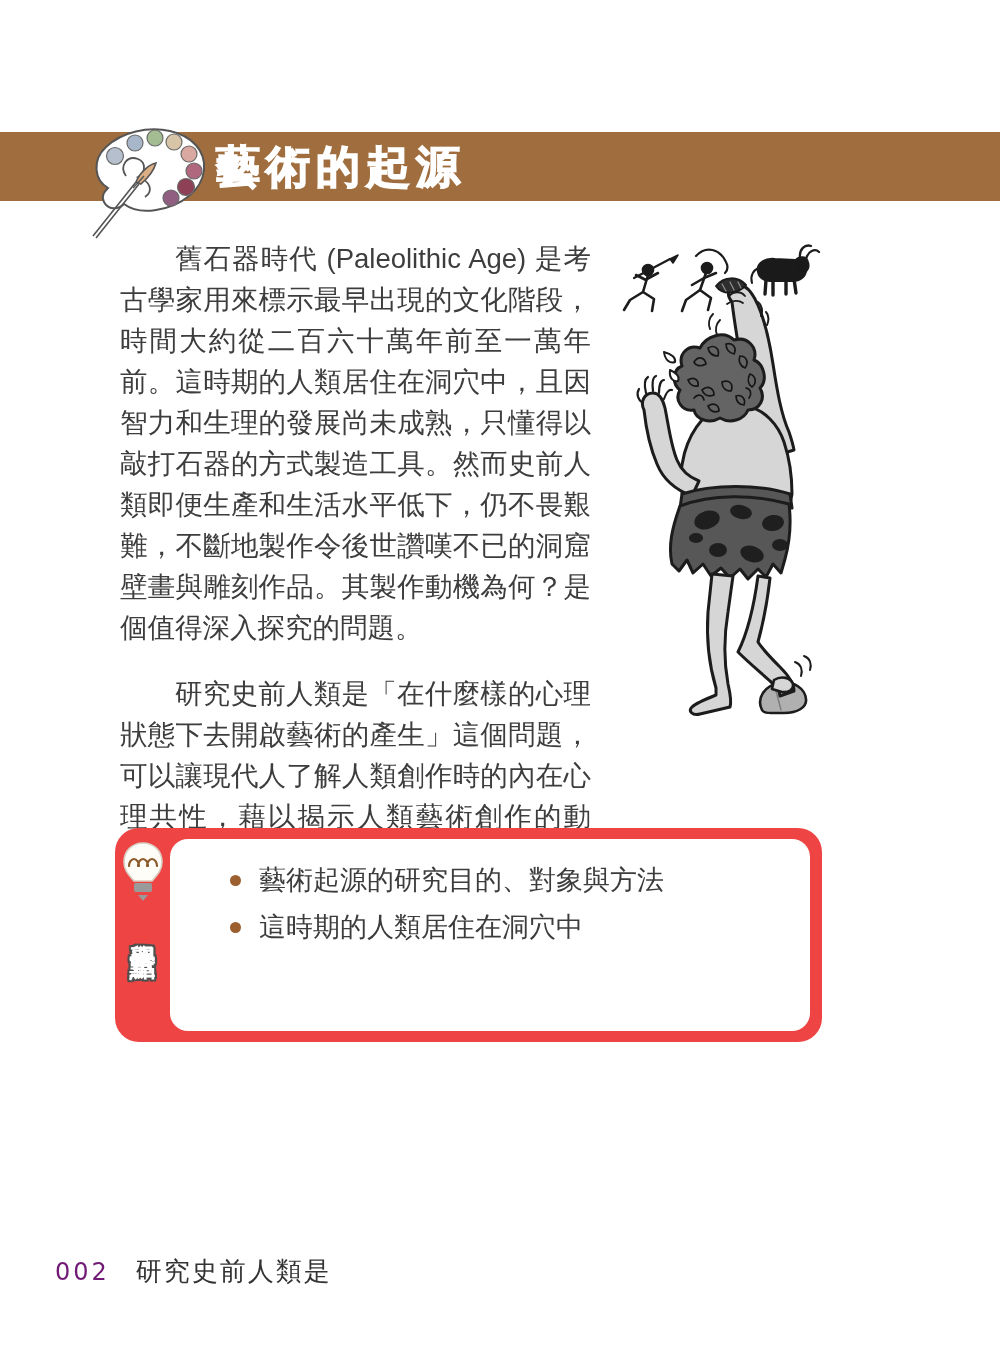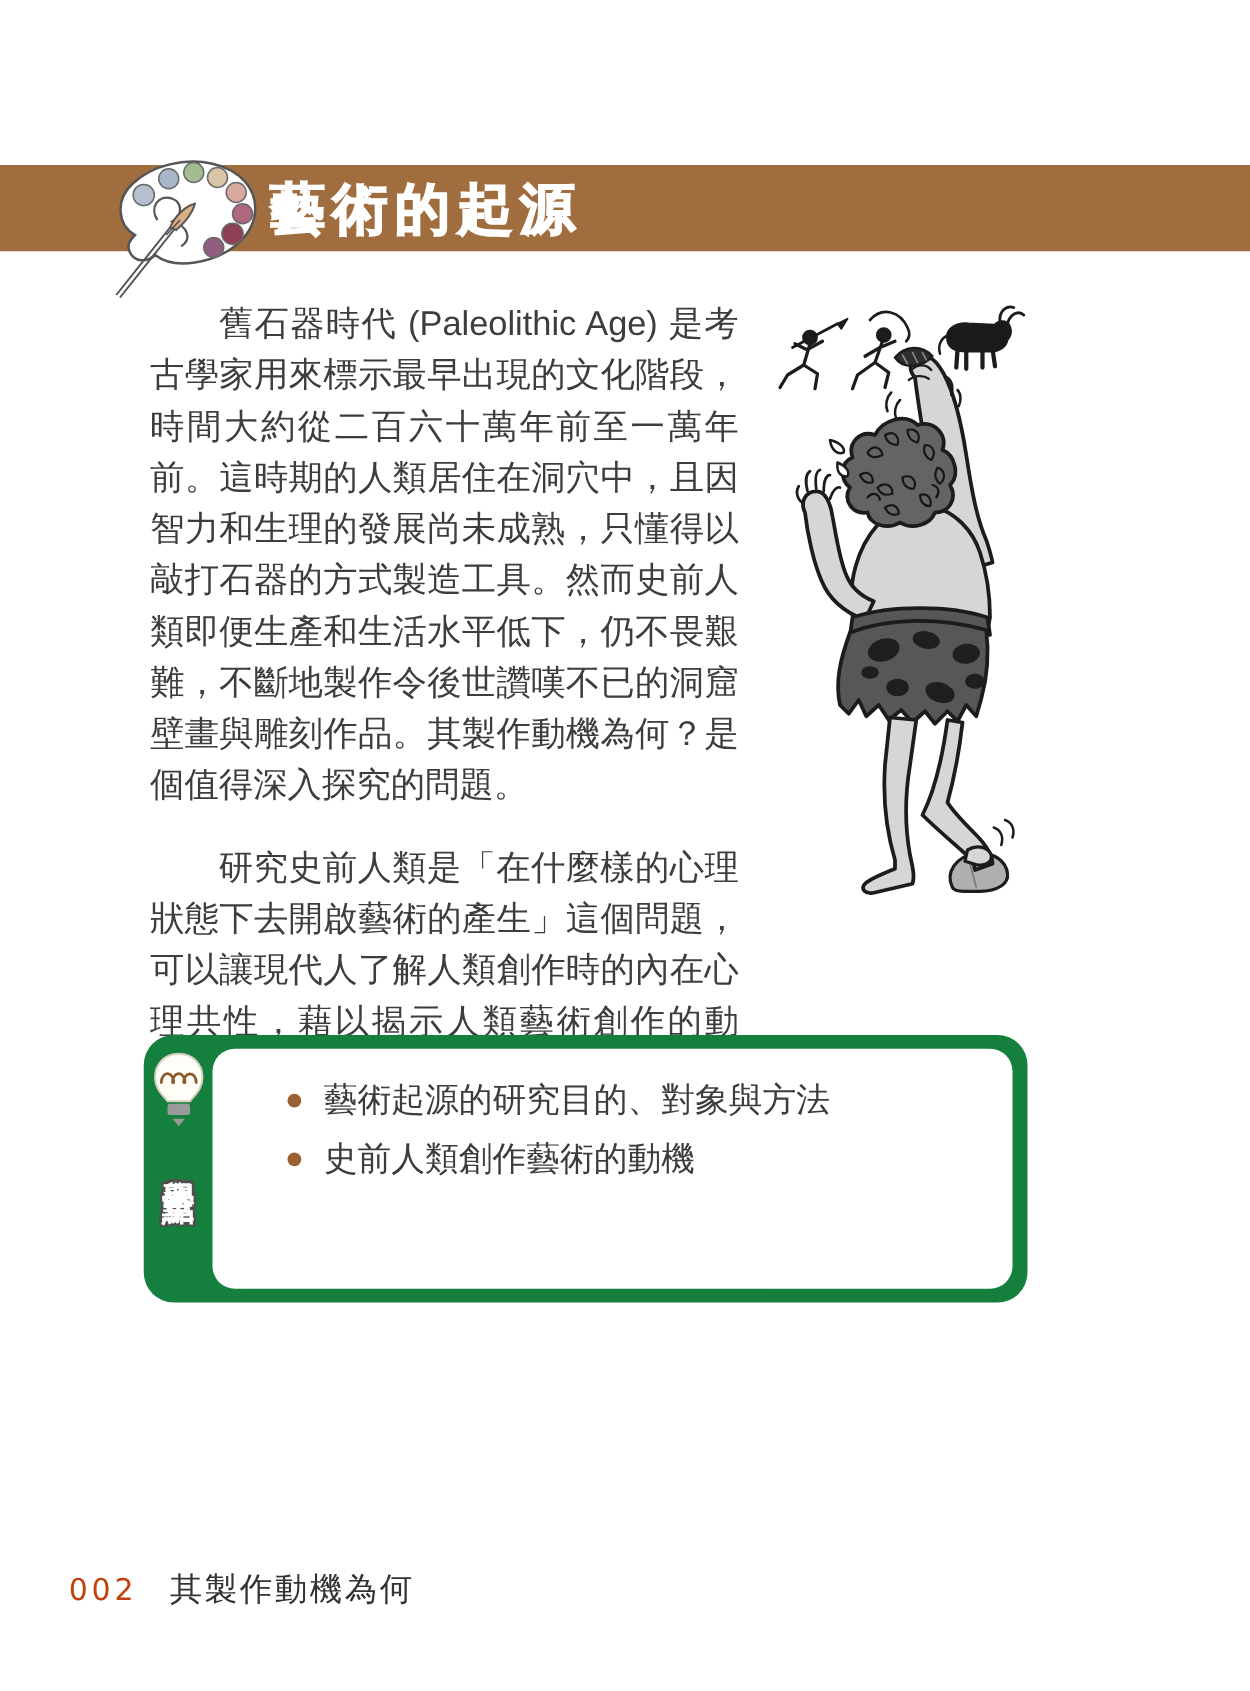--- a/index.html
+++ b/index.html
@@ -24,21 +24,21 @@
     margin:5px; font-size:27.5px; line-height:41px; color:#3d3d3d;
     text-align:justify; text-indent:2em;
     font-family:"Liberation Sans", sans-serif;
   }
   .body-text p + p { margin-top:25px; }
   
   .illustration { position:absolute; left:612px; top:232px; width:292px; height:492px; }
   
   .learn-box {
     position:absolute; left:115px; top:828px; width:707px; height:214px;
-    background:#15803d; border-radius:24px;
+    background:#ef4444; border-radius:24px;
   }
   .learn-inner {
     position:absolute; left:55px; top:11px; width:640px; height:192px;
     background:#ffffff; border-radius:18px;
   }
   .learn-list { list-style:none; margin:0; padding:24px 0 0 58px; }
   .learn-list li {
     position:relative; font-size:27px; line-height:34px; color:#3c3c3c;
     margin-bottom:13px; padding-left:31px;
   }
@@ -50,21 +50,21 @@
   .vlabel {
     position:absolute; left:10px; top:96px; width:36px;
     writing-mode:vertical-rl; text-orientation:upright;
     font-size:26px; font-weight:bold; color:#ffffff; letter-spacing:3px;
     text-shadow:
       -2px -2px 0 #4f4f4f, 2px -2px 0 #4f4f4f, -2px 2px 0 #4f4f4f, 2px 2px 0 #4f4f4f,
       -2px 0 0 #4f4f4f, 2px 0 0 #4f4f4f, 0 -2px 0 #4f4f4f, 0 2px 0 #4f4f4f;
   }
   
   .footer { position:absolute; left:55px; top:1254px; display:flex; align-items:baseline; }
-  .page-num { font-size:24px; color:#c2410c; letter-spacing:3px; font-family:"DejaVu Sans", sans-serif; }
+  .page-num { font-size:24px; color:#701a75; letter-spacing:3px; font-family:"DejaVu Sans", sans-serif; }
   .book-title { font-size:26px; color:#333333; letter-spacing:2px; margin-left:26px; }
 </style>
 </head>
 <body>
 
 <div class="page">
 
   <div class="banner"></div>
   <div class="banner-title">藝術的起源</div>
 
@@ -203,23 +203,23 @@
         <path d="M23 3 C34 3 42 11 42 22 C42 31 36 36 32 41 L14 41 C10 36 4 31 4 22 C4 11 12 3 23 3 Z" fill="#fffdf8" stroke="#d8cfc2" stroke-width="1.6"></path>
         <path d="M9 26 a5 7 0 1 1 10 0 M18 26 a5 7 0 1 1 10 0 M27 26 a5 7 0 1 1 10 0" fill="none" stroke="#8a5a2a" stroke-width="2.2" stroke-linecap="round"></path>
         <rect x="14" y="43" width="18" height="9" rx="2" fill="#9a9a9a"></rect>
         <path d="M18 55 L28 55 L23 61 Z" fill="#9a9a9a"></path>
       </svg>
     </div>
     <div class="vlabel">學習重點</div>
     <div class="learn-inner">
       <ul class="learn-list">
         <li>藝術起源的研究目的、對象與方法</li>
-        <li>史前人類創作藝術的動機</li>
+        <li>這時期的人類居住在洞穴中</li>
       </ul>
     </div>
   </div>
 
   <div class="footer">
     <span class="page-num">002</span>
-    <span class="book-title">其製作動機為何</span>
+    <span class="book-title">研究史前人類是</span>
   </div>
 
 </div>
 
 </body></html>

